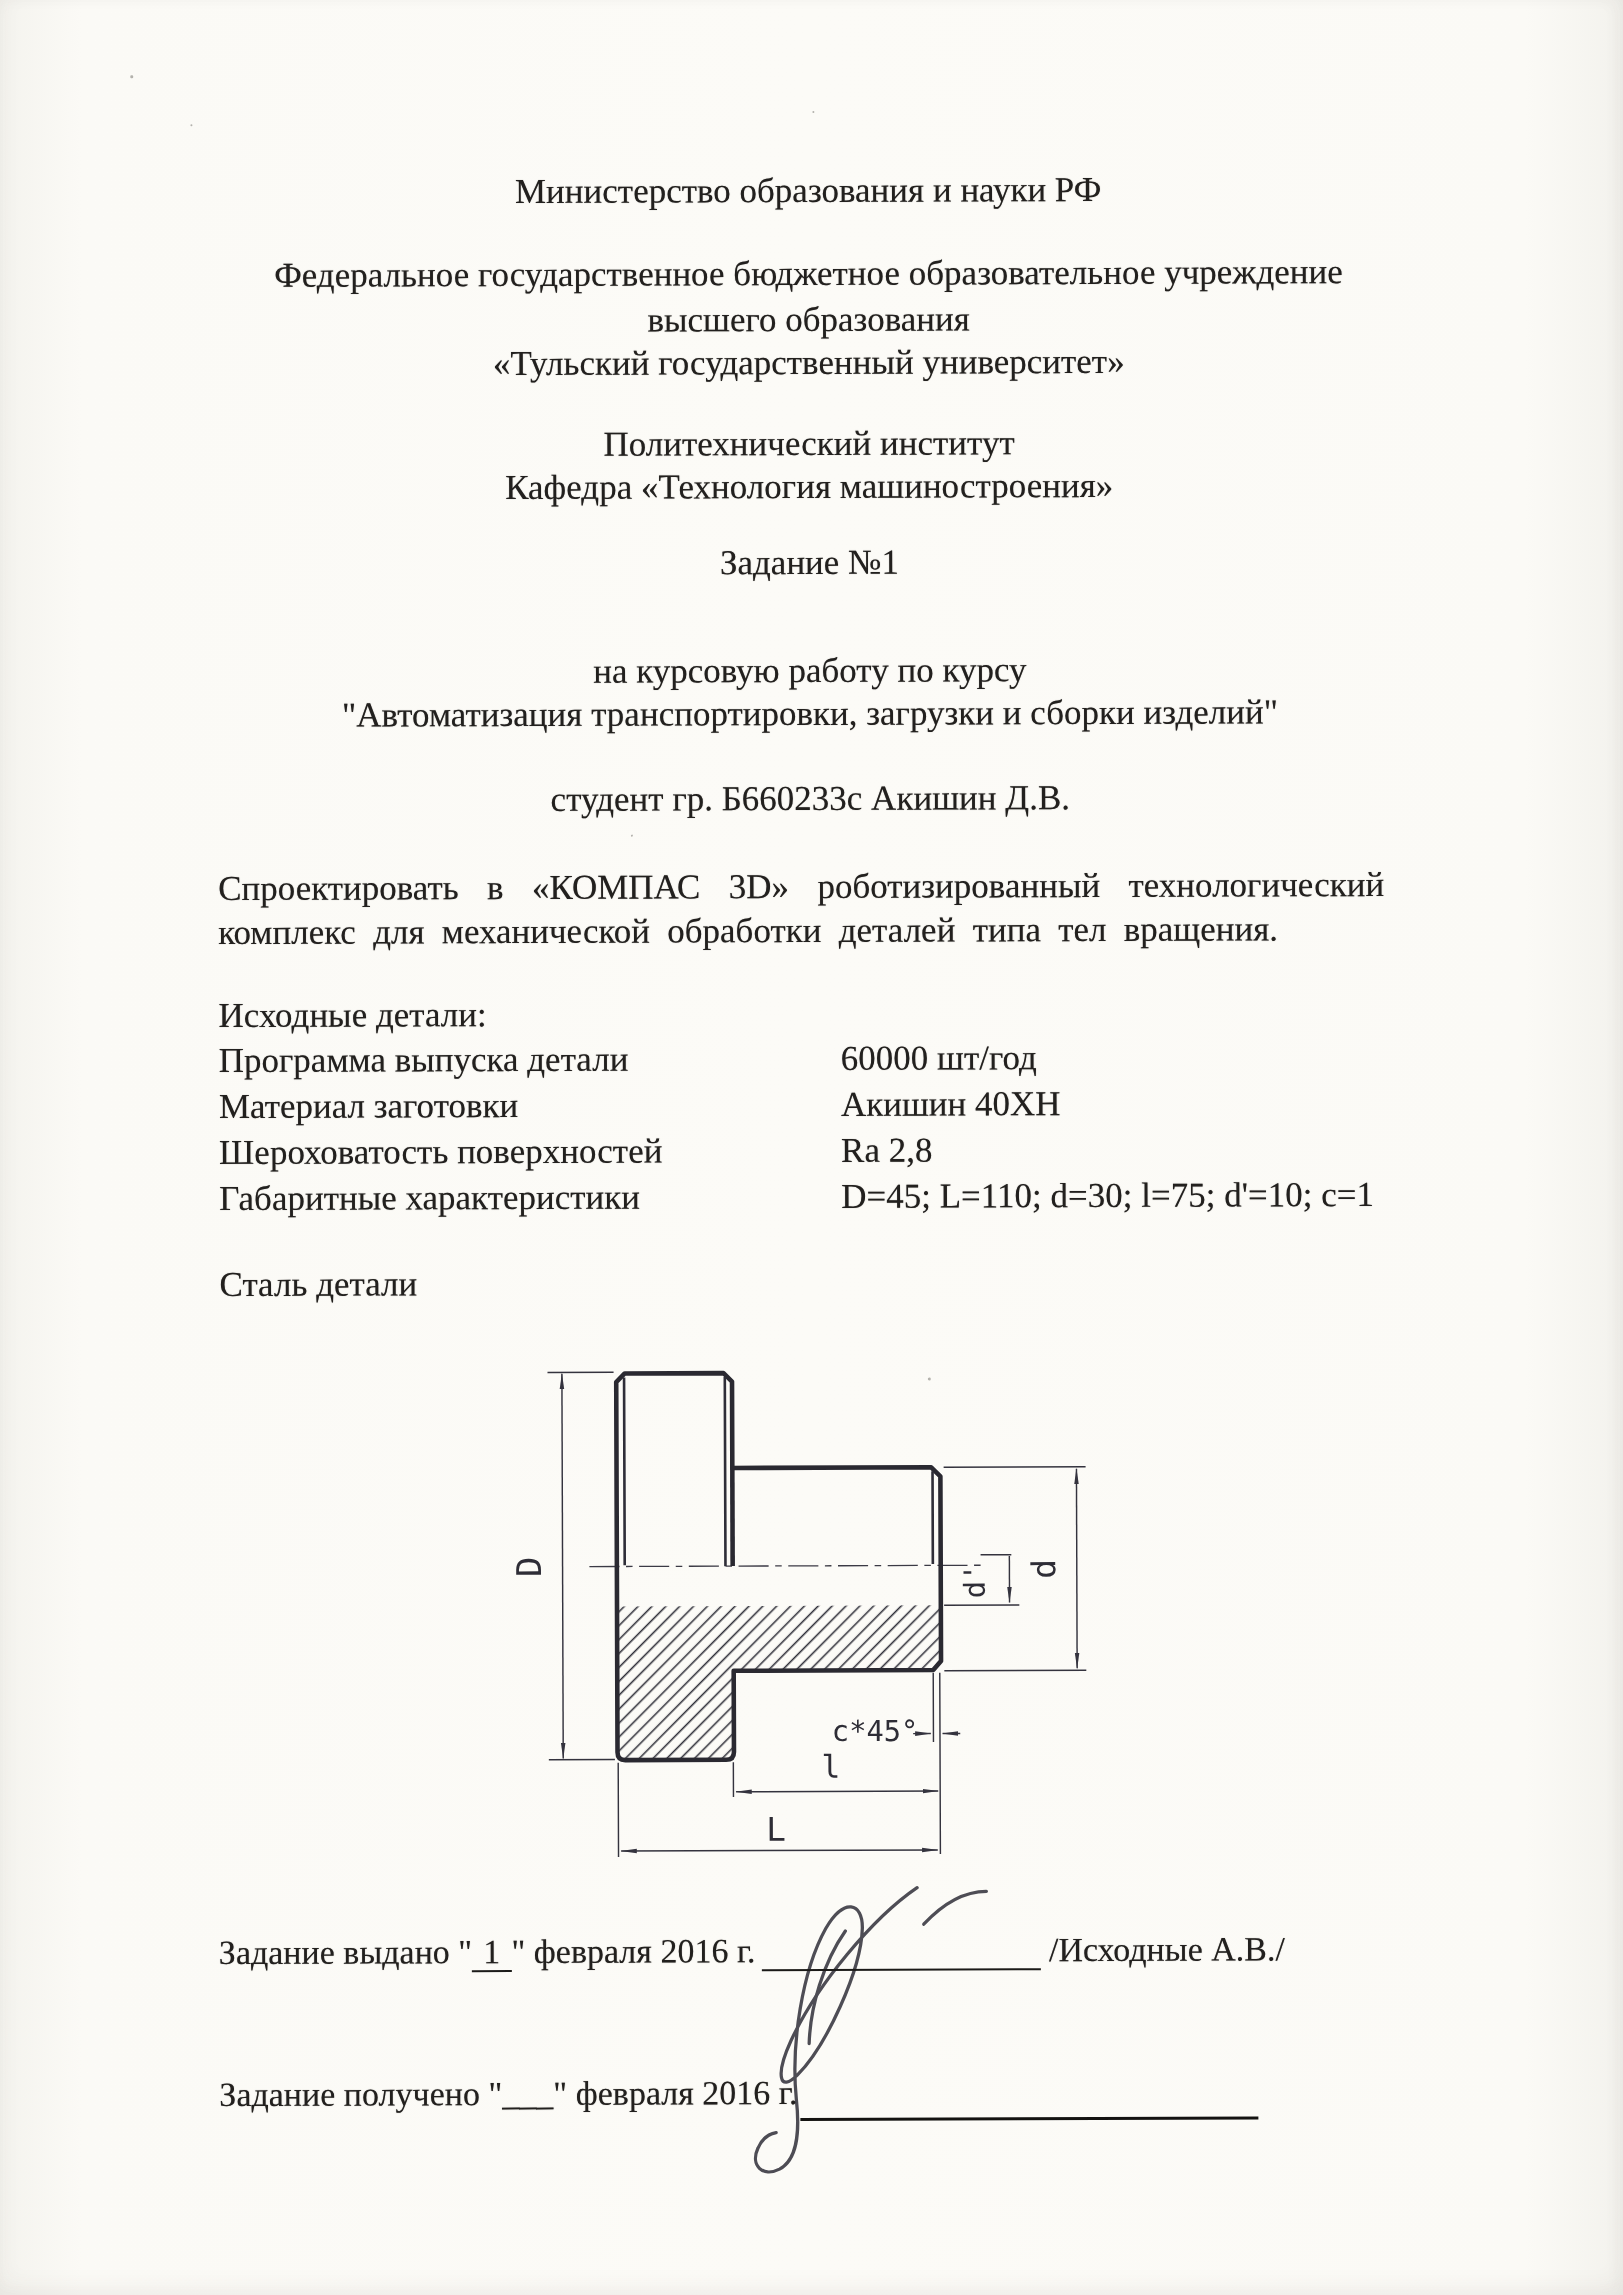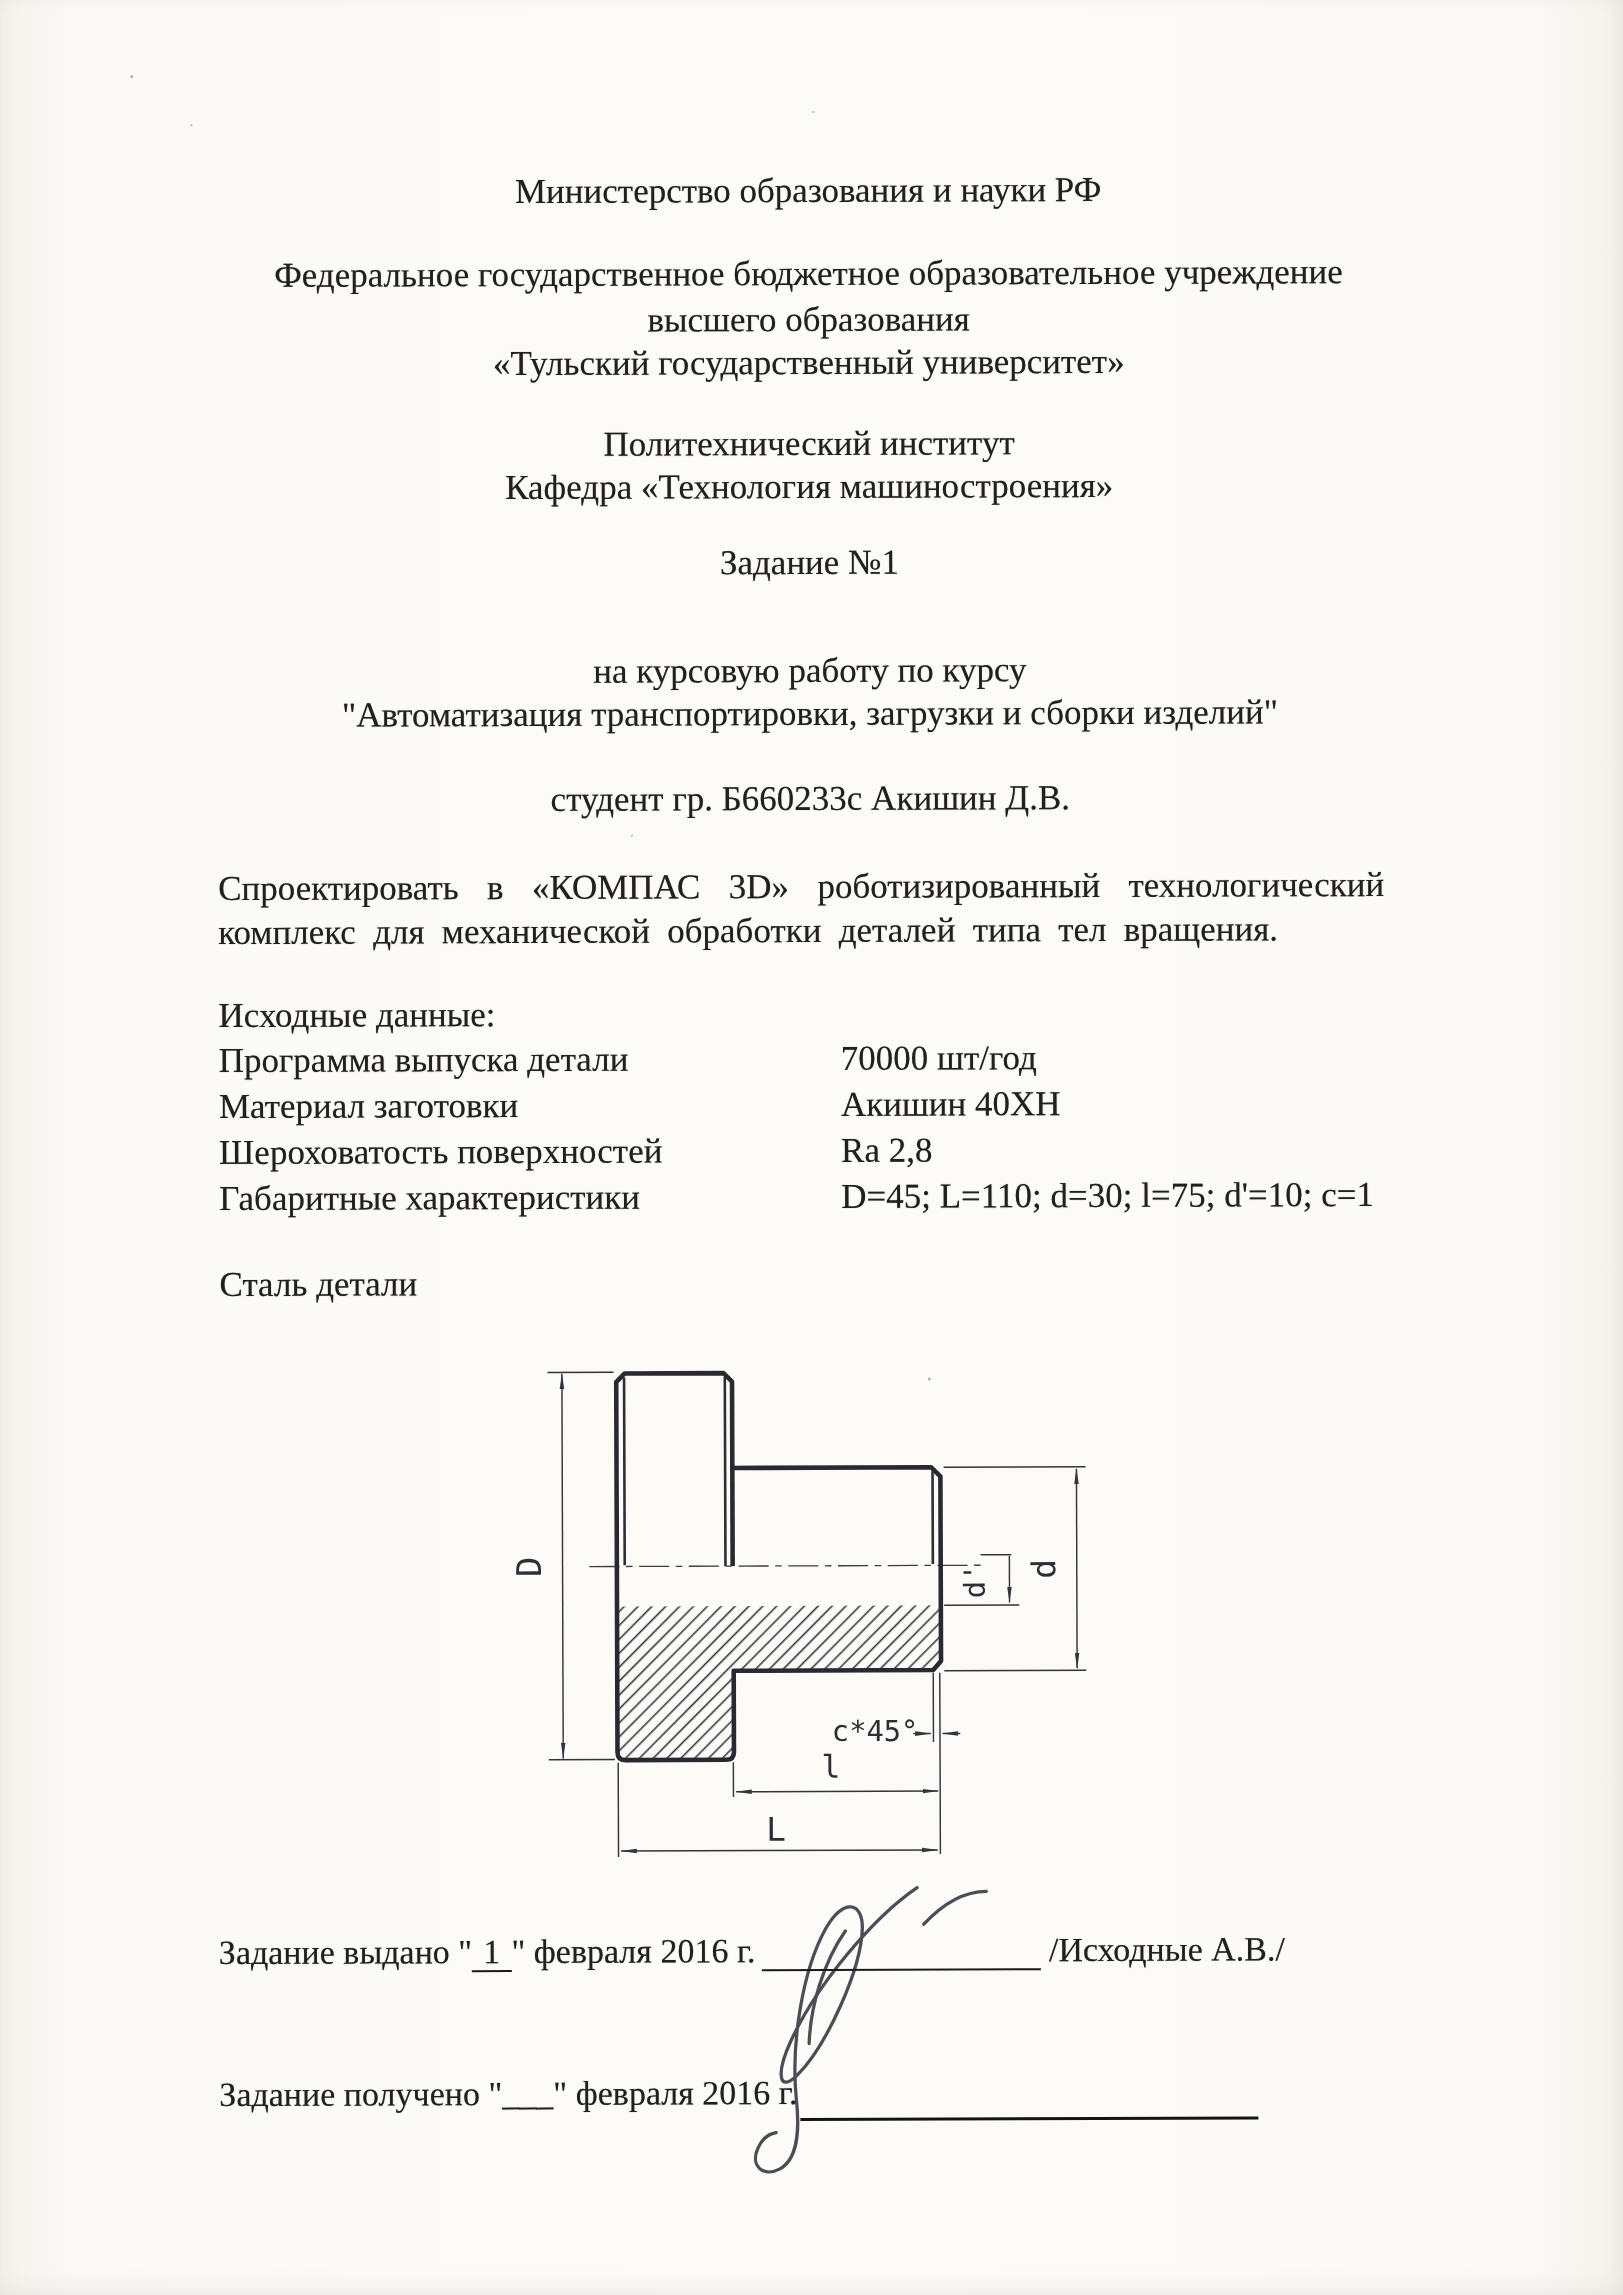--- a/index.html
+++ b/index.html
@@ -60,26 +60,26 @@
   <div class="center txt" style="top:543px">Задание №1</div>
   <div class="center txt" style="top:651px">на курсовую работу по курсу</div>
   <div class="center txt" style="top:694px">"Автоматизация транспортировки, загрузки и сборки изделий"</div>
   <div class="center txt" style="top:779px">студент гр. Б660233с  Акишин Д.В.</div>
 
   <div class="para txt">
     <div class="l1">Спроектировать в «КОМПАС 3D» роботизированный технологический</div>
     <div class="l2">комплекс для механической обработки деталей типа тел вращения.</div>
   </div>
 
-  <div class="left txt" style="left:219px; top:994px">Исходные данные:</div>
+  <div class="left txt" style="left:219px; top:994px">Исходные детали:</div>
 
   <div class="data-table txt">
     <div class="drow">
       <span class="dlabel">Программа выпуска детали</span>
-      <span class="dval">70000 шт/год</span>
+      <span class="dval">60000 шт/год</span>
     </div>
     <div class="drow">
       <span class="dlabel">Материал заготовки</span>
       <span class="dval">Акишин 40ХН</span>
     </div>
     <div class="drow">
       <span class="dlabel">Шероховатость поверхностей</span>
       <span class="dval">Ra 2,8</span>
     </div>
     <div class="drow">

